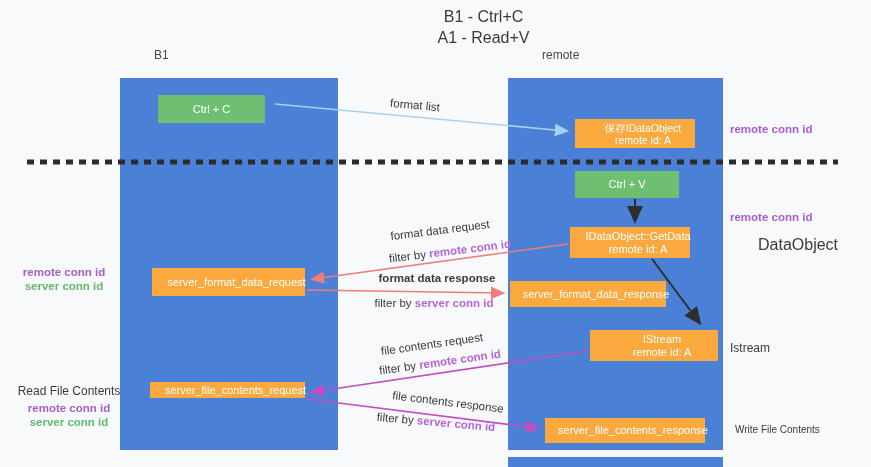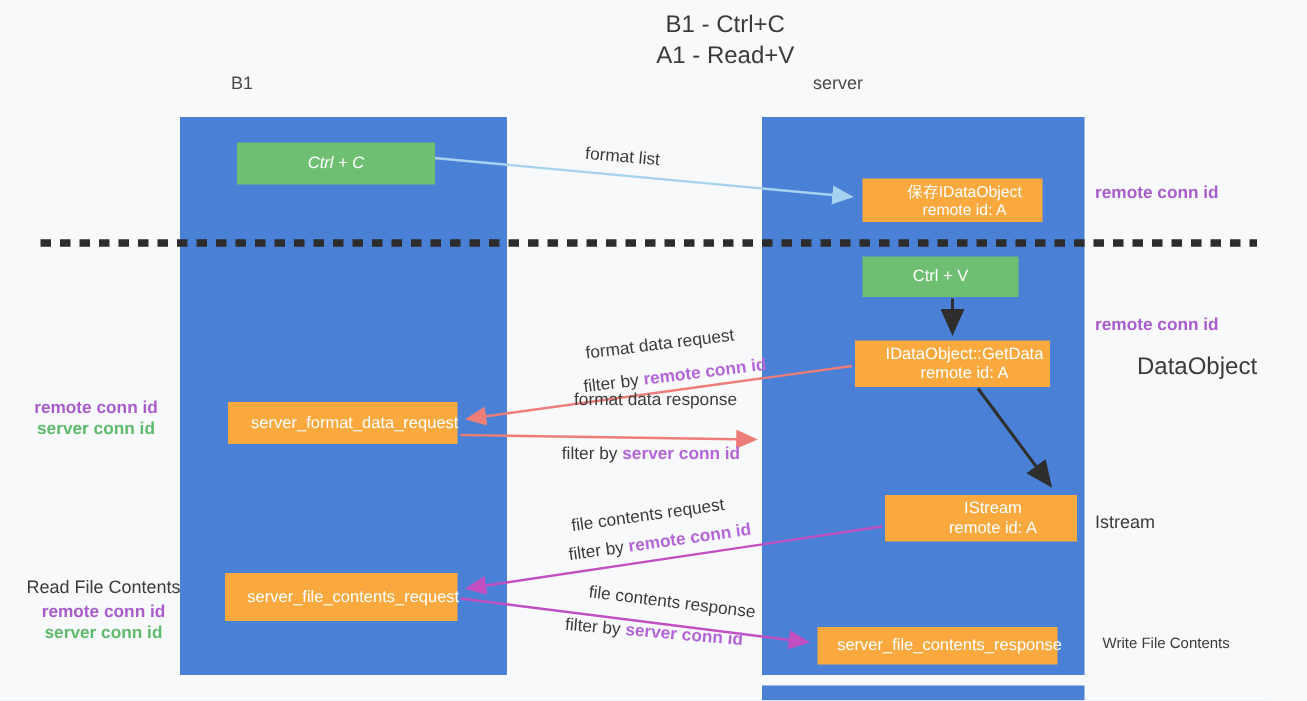--- a/index.html
+++ b/index.html
@@ -33,28 +33,28 @@
   #lane-right { left: 508px; top: 78px; width: 215px; height: 372px; }
   #lane-bottom-strip { left: 508px; top: 457px; width: 215px; height: 10px; }
   .box {
     display: flex; flex-direction: column;
     align-items: center; justify-content: center;
     color: #ffffff; font-size: 11px; line-height: 13px;
     text-align: center;
   }
   .box.green  { background: var(--box-green); }
   .box.orange { background: var(--box-orange); padding-left: 16px; }
-  #box-ctrl-c   { left: 158px; top: 95px;  width: 132px; height: 28px; font-style: italic; }
+  #box-ctrl-c   { left: 158px; top: 95px;  width: 107px; height: 28px; }
   #box-saveobj  { left: 575px; top: 119px; width: 120px; height: 29px; font-size: 10.5px; line-height: 12px; }
   #box-ctrl-v   { left: 575px; top: 171px; width: 104px; height: 27px; }
-  #box-getdata  { left: 570px; top: 227px; width: 130px; height: 31px; }
+  #box-getdata  { left: 570px; top: 227px; width: 120px; height: 31px; }
   #box-fmt-req  { left: 152px; top: 268px; width: 153px; height: 28px; }
   #box-fmt-resp { left: 510px; top: 281px; width: 156px; height: 26px; }
   #box-istream  { left: 590px; top: 330px; width: 128px; height: 31px; }
-  #box-file-req { left: 150px; top: 382px; width: 155px; height: 32px; }
+  #box-file-req { left: 150px; top: 382px; width: 155px; height: 16px; }
   #box-file-resp{ left: 545px; top: 418px; width: 160px; height: 25px; }
   svg.overlay { position: absolute; left: 0; top: 0; pointer-events: none; }
   .ln-blue    { stroke: var(--arrow-blue);    stroke-width: 1.6; }
   .ln-black   { stroke: #2e2e2e;              stroke-width: 2; }
   .ln-red     { stroke: var(--arrow-red);     stroke-width: 1.6; }
   .ln-magenta { stroke: var(--arrow-magenta); stroke-width: 1.6; }
   .ln-dash    { stroke: #2c2c2c; stroke-width: 5; stroke-dasharray: 7 6; }
   #m-blue path    { fill: var(--arrow-blue); }
   #m-black path   { fill: #2e2e2e; }
   #m-red path     { fill: var(--arrow-red); }
@@ -78,21 +78,21 @@
 
   <div id="title" class="abs">
     <div>B1 - Ctrl+C</div>
     <div>A1 - Read+V</div>
   </div>
 
   <div id="header-left" class="abs col-header">
     <div>B1</div>
   </div>
   <div id="header-right" class="abs col-header">
-    <div>server</div>
+    <div>remote</div>
   </div>
 
   <div id="lane-left" class="abs lane"></div>
   <div id="lane-right" class="abs lane"></div>
   <div id="lane-bottom-strip" class="abs lane"></div>
 
   <svg class="overlay" width="871" height="467" viewBox="0 0 871 467">
     <defs>
       <marker id="m-blue" markerWidth="9" markerHeight="8" refX="7" refY="4" orient="auto">
           <path d="M0,0 L9,4 L0,8 Z"></path>
@@ -127,37 +127,40 @@
   <div id="box-ctrl-v" class="abs box green">
     <div>Ctrl + V</div>
   </div>
   <div id="box-getdata" class="abs box orange">
     <div>IDataObject::GetData</div>
     <div>remote id: A</div>
   </div>
   <div id="box-fmt-req" class="abs box orange">
     <div>server_format_data_request</div>
   </div>
+  <div id="box-fmt-resp" class="abs box orange">
+    <div>server_format_data_response</div>
+  </div>
   <div id="box-istream" class="abs box orange">
     <div>IStream</div>
     <div>remote id: A</div>
   </div>
   <div id="box-file-req" class="abs box orange">
     <div>server_file_contents_request</div>
   </div>
   <div id="box-file-resp" class="abs box orange">
     <div>server_file_contents_response</div>
   </div>
 
   <div class="abs arrow-label" style="left:415px; top:105px; transform: translate(-50%,-50%) rotate(5deg);">format list</div>
 
   <div class="abs arrow-label" style="left:440px; top:230px; transform: translate(-50%,-50%) rotate(-7deg);">format data request</div>
   <div class="abs arrow-label" style="left:450px; top:251px; transform: translate(-50%,-50%) rotate(-7deg);"><span>filter by </span><span class="key">remote conn id</span></div>
 
-  <div class="abs arrow-label" style="left:437px; top:267px;">format data response</div>
+  <div class="abs arrow-label" style="left:437px; top:278px;font-weight:bold;">format data response</div>
   <div class="abs arrow-label" style="left:434px; top:303px;"><span>filter by </span><span class="key">server conn id</span></div>
 
   <div class="abs arrow-label" style="left:432px; top:344px; transform: translate(-50%,-50%) rotate(-8deg);">file contents request</div>
   <div class="abs arrow-label" style="left:440px; top:362px; transform: translate(-50%,-50%) rotate(-8deg);"><span>filter by </span><span class="key">remote conn id</span></div>
 
   <div class="abs arrow-label" style="left:448px; top:402px; transform: translate(-50%,-50%) rotate(7deg);">file contents response</div>
   <div class="abs arrow-label" style="left:436px; top:422px; transform: translate(-50%,-50%) rotate(5deg);"><span>filter by </span><span class="key">server conn id</span></div>
 
   <div class="abs side-label purple" style="left:730px; top:123px;">remote conn id</div>
   <div class="abs side-label purple" style="left:730px; top:211px;">remote conn id</div>

